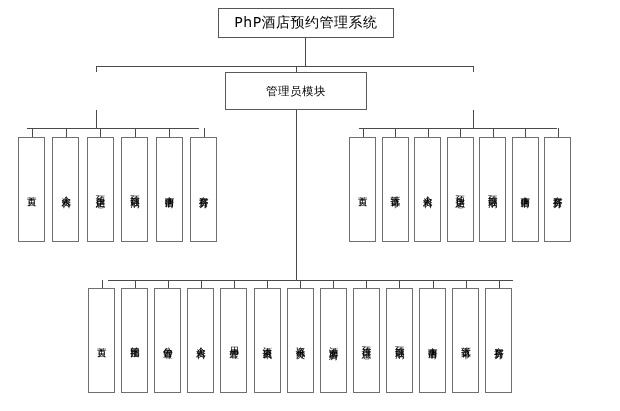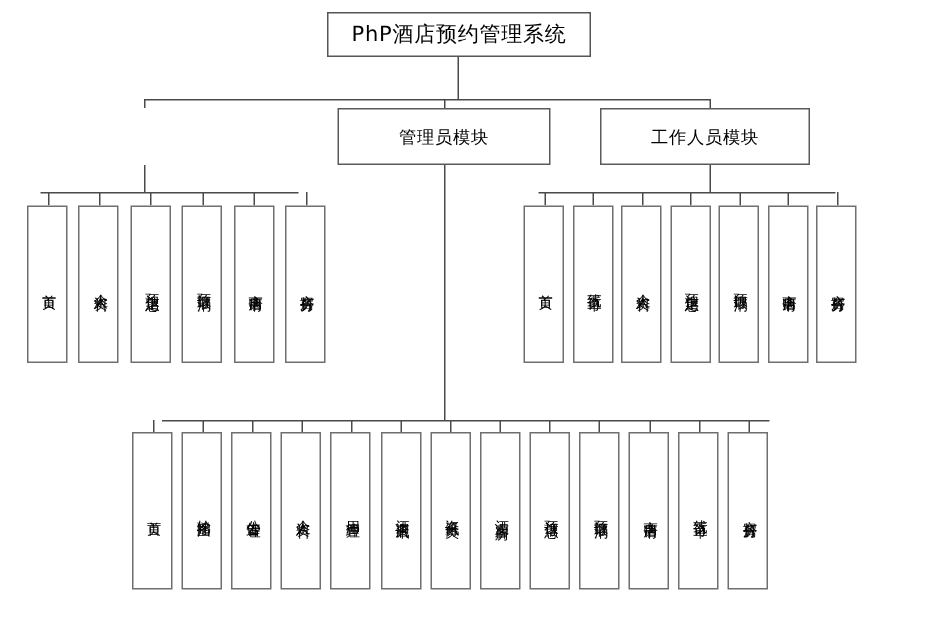--- a/index.html
+++ b/index.html
@@ -76,23 +76,20 @@
   <div class="ln v" style="left:305px;top:38px;height:28px;"></div>
 
   <div class="ln h" style="left:96px;top:66px;width:378px;"></div>
   <div class="ln v" style="left:96px;top:66px;height:6px;"></div>
   <div class="ln v" style="left:296px;top:66px;height:6px;"></div>
   <div class="ln v" style="left:473px;top:66px;height:6px;"></div>
 
   <div class="box module" style="left:225px;top:72px;width:142px;height:38px;">
     <span>管理员模块</span>
   </div>
-  <div class="box module" style="left:400px;top:72px;width:140px;height:38px;">
-    <span>工作人员模块</span>
-  </div>
 
   <div class="ln v" style="left:96px;top:110px;height:18px;"></div>
   <div class="ln h" style="left:27px;top:128px;width:172px;"></div>
 
   <div class="ln v" style="left:296px;top:110px;height:170px;"></div>
 
   <div class="ln v" style="left:473px;top:110px;height:18px;"></div>
   <div class="ln h" style="left:359px;top:128px;width:198px;"></div>
 
   <div class="ln h" style="left:108px;top:280px;width:405px;"></div>

